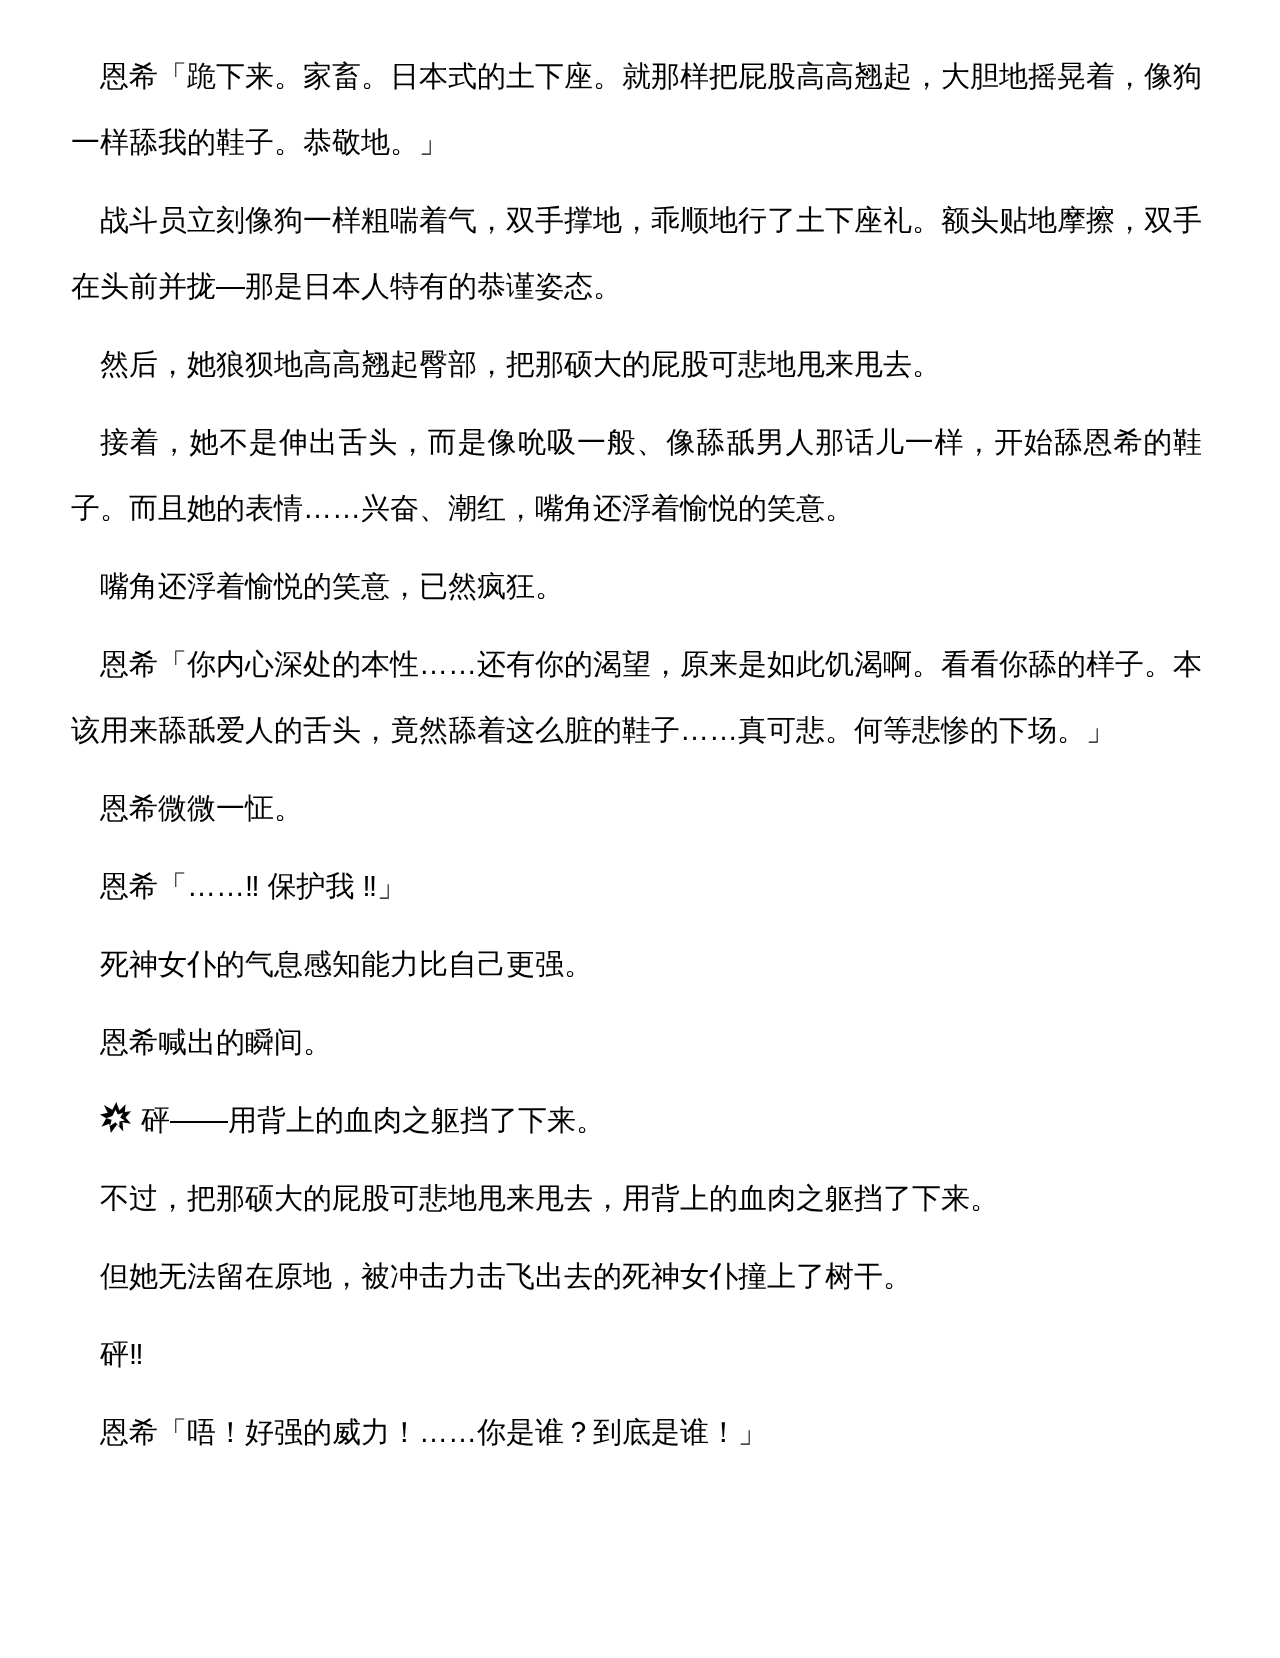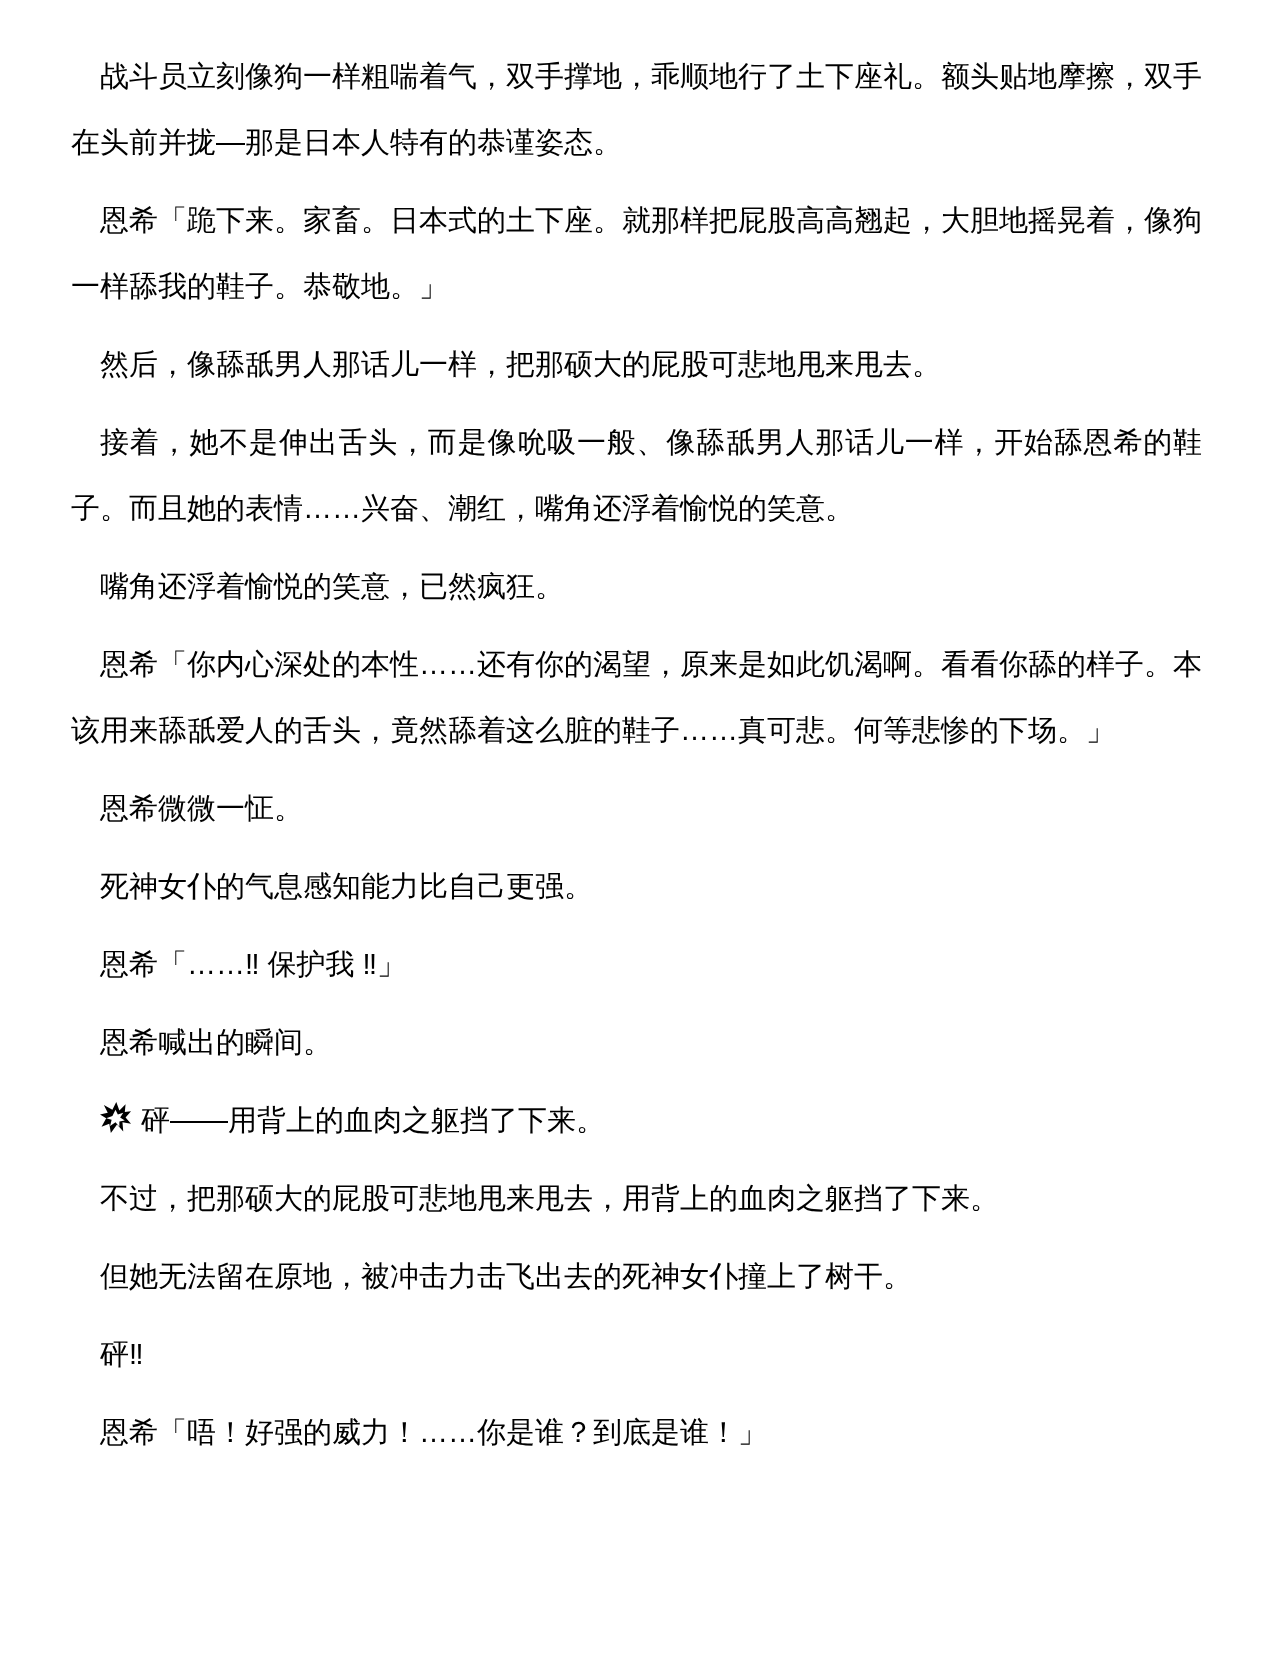--- a/index.html
+++ b/index.html
@@ -37,29 +37,29 @@
   .burst svg {
     display: block;
     width: 100%;
     height: 100%;
   }
 </style>
 </head>
 <body>
 
 <div class="page">
+  <p class="para"><span>恩希「跪下来。家畜。日本式的土下座。就那样把屁股高高翘起，大胆地摇晃着，像狗一样舔我的鞋子。恭敬地。」</span></p>
   <p class="para"><span>战斗员立刻像狗一样粗喘着气，双手撑地，乖顺地行了土下座礼。额头贴地摩擦，双手在头前并拢—那是日本人特有的恭谨姿态。</span></p>
-  <p class="para"><span>恩希「跪下来。家畜。日本式的土下座。就那样把屁股高高翘起，大胆地摇晃着，像狗一样舔我的鞋子。恭敬地。」</span></p>
-  <p class="para"><span>然后，像舔舐男人那话儿一样，把那硕大的屁股可悲地甩来甩去。</span></p>
+  <p class="para"><span>然后，她狼狈地高高翘起臀部，把那硕大的屁股可悲地甩来甩去。</span></p>
   <p class="para"><span>接着，她不是伸出舌头，而是像吮吸一般、像舔舐男人那话儿一样，开始舔恩希的鞋子。而且她的表情……兴奋、潮红，嘴角还浮着愉悦的笑意。</span></p>
   <p class="para"><span>嘴角还浮着愉悦的笑意，已然疯狂。</span></p>
   <p class="para"><span>恩希「你内心深处的本性……还有你的渴望，原来是如此饥渴啊。看看你舔的样子。本该用来舔舐爱人的舌头，竟然舔着这么脏的鞋子……真可悲。何等悲惨的下场。」</span></p>
   <p class="para"><span>恩希微微一怔。</span></p>
+  <p class="para"><span>恩希「……‼ 保护我 ‼」</span></p>
   <p class="para"><span>死神女仆的气息感知能力比自己更强。</span></p>
-  <p class="para"><span>恩希「……‼ 保护我 ‼」</span></p>
   <p class="para"><span>恩希喊出的瞬间。</span></p>
   <p class="para"><span class="burst"><svg viewBox="0 0 40 40" xmlns="http://www.w3.org/2000/svg" aria-hidden="true">
           <polygon fill="#000000" points="21,0 25,11 33,3 32,13 40,12 33,20 40,28 29,26 30,38 22,29 14,40 12,28 2,32 8,21 0,16 10,14 5,4 16,10"></polygon>
           <polygon fill="#ffffff" points="20,10 23,16 30,14 26,20 32,24 25,25 25,32 20,26 13,31 15,23 8,21 16,18"></polygon>
         </svg></span><span>砰——用背上的血肉之躯挡了下来。</span></p>
   <p class="para"><span>不过，把那硕大的屁股可悲地甩来甩去，用背上的血肉之躯挡了下来。</span></p>
   <p class="para"><span>但她无法留在原地，被冲击力击飞出去的死神女仆撞上了树干。</span></p>
   <p class="para"><span>砰‼</span></p>
   <p class="para"><span>恩希「唔！好强的威力！……你是谁？到底是谁！」</span></p>
 </div>

